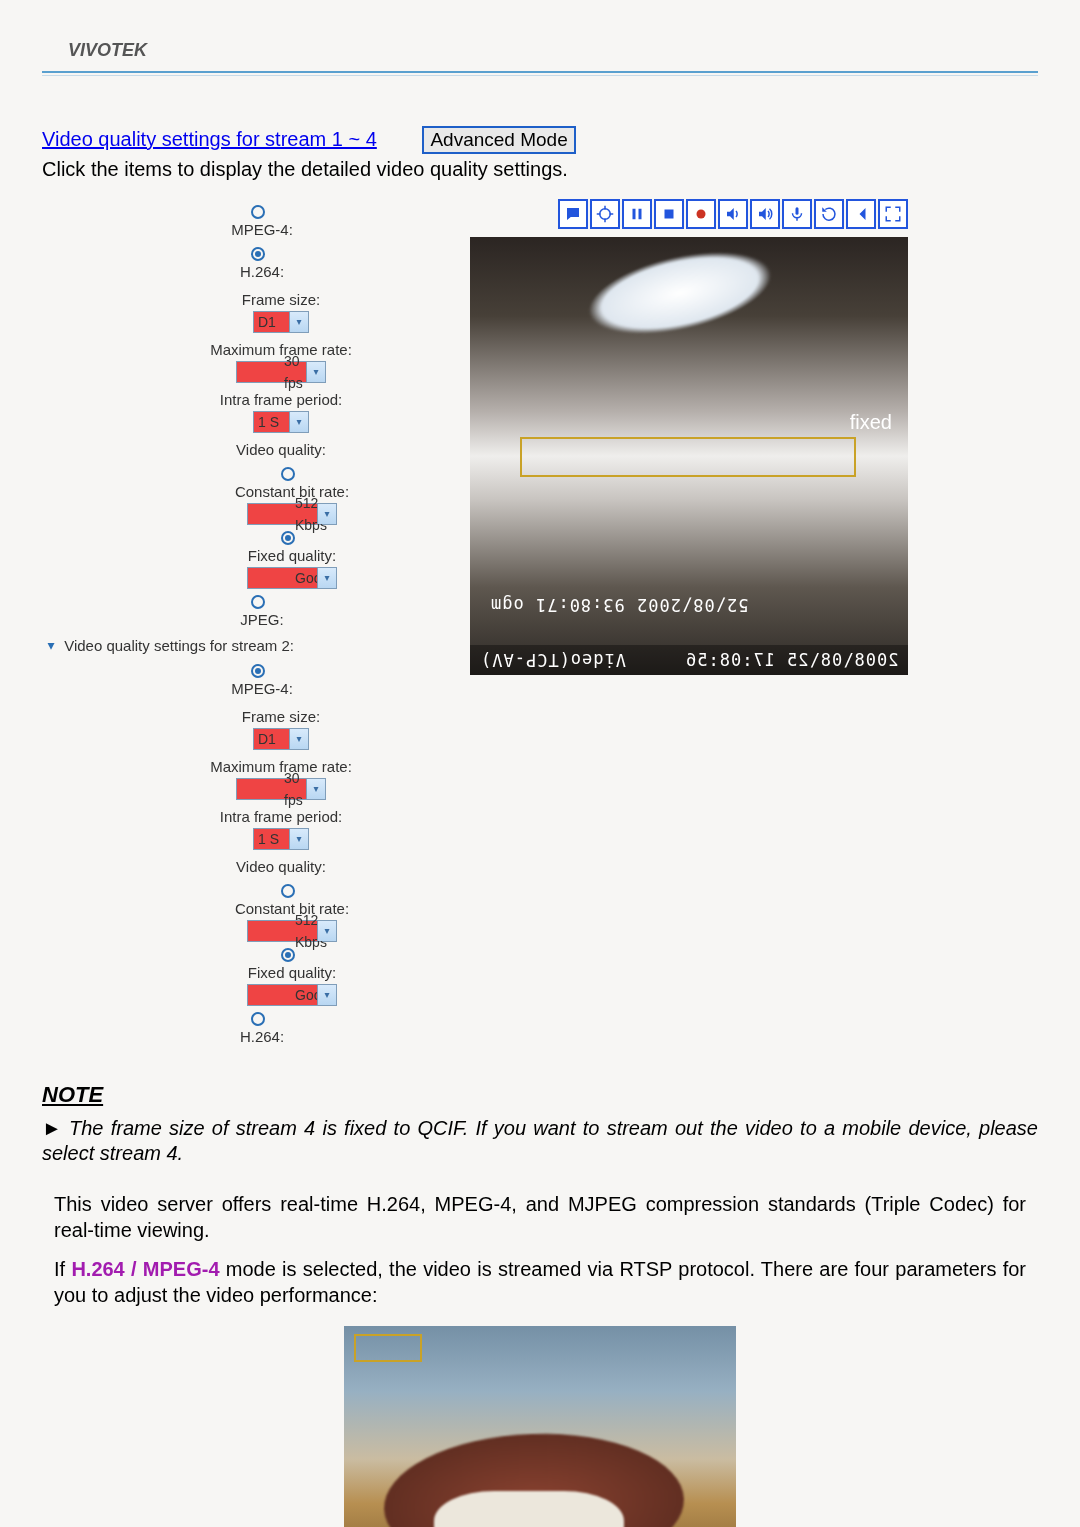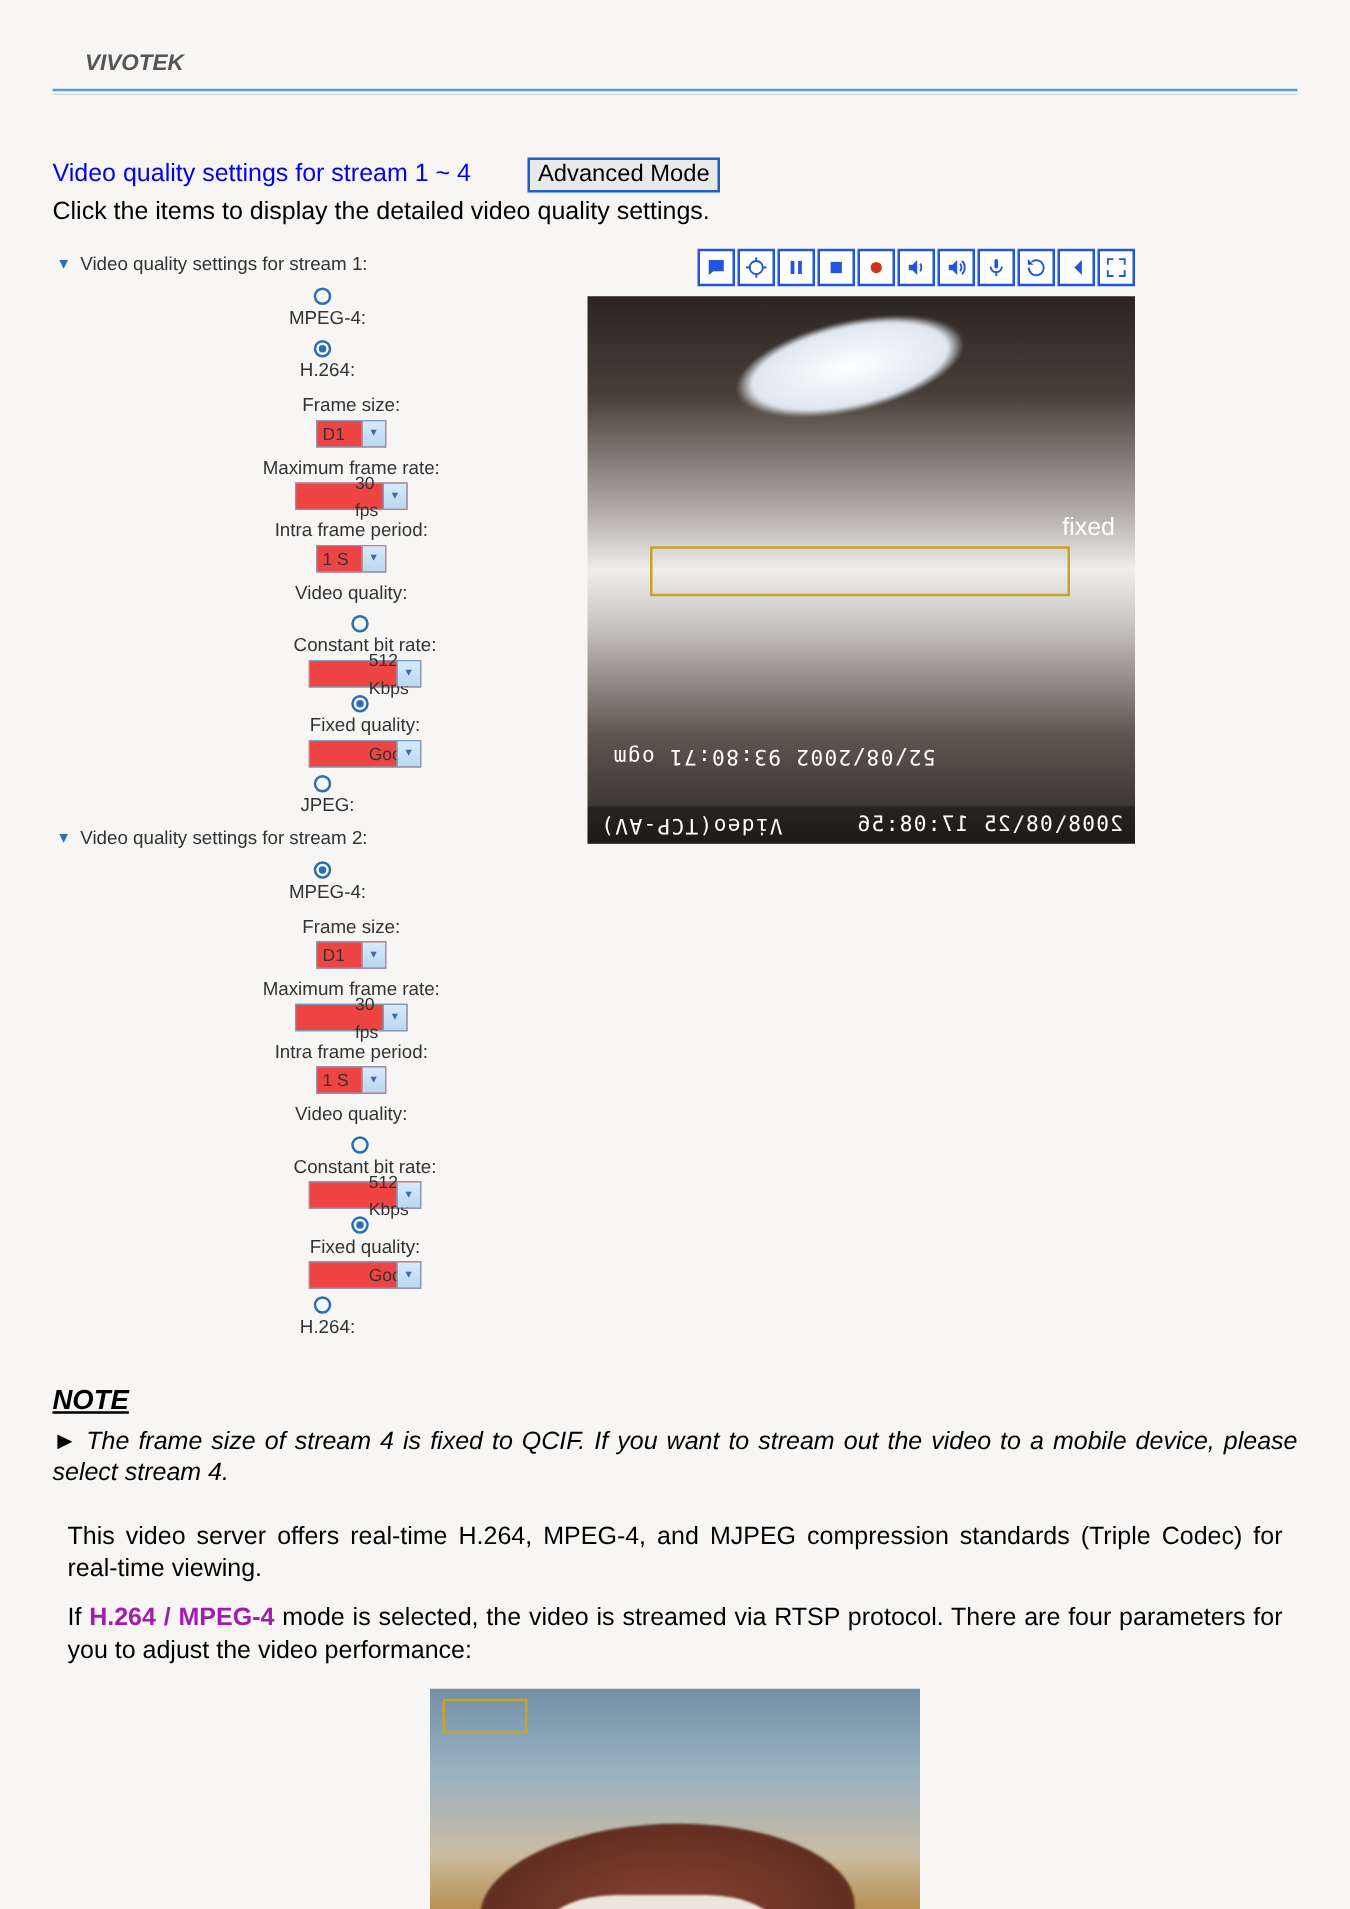--- a/index.html
+++ b/index.html
@@ -32,20 +32,21 @@
     border-bottom: 1px solid #c7dbe9;
     height: 2px;
     margin: 0 0 50px 0;
   }
   .section-title {
     font-size: 20px;
     margin-bottom: 4px;
   }
   .section-title a {
     color: #0000ee;
+    text-decoration: underline;
   }
   .adv-mode-box {
     display: inline-block;
     border: 2px solid #1e5fc8;
     background: #e9e9e9;
     padding: 1px 6px;
     color: #000;
     font-size: 19px;
     text-decoration: none;
     margin-left: 40px;
@@ -284,24 +285,20 @@
   <div class="section-title">
     <a>Video quality settings for stream 1 ~ 4</a>
     <span class="adv-mode-box">Advanced Mode</span>
   </div>
   <div class="desc">Click the items to display the detailed video quality settings.</div>
 
   <div class="two-col">
 
     <div class="settings-panel">
 
-      <div class="stream-hdr">
-        <span class="chev">▾</span>
-        <span>Video quality settings for stream 1:</span>
-      </div>
 
       <div class="row indent-1">
         <span class="radio-empty"></span>
         <span class="lbl">MPEG-4:</span>
       </div>
 
       <div class="row indent-1">
         <span class="radio-dot"></span>
         <span class="lbl">H.264:</span>
       </div>

